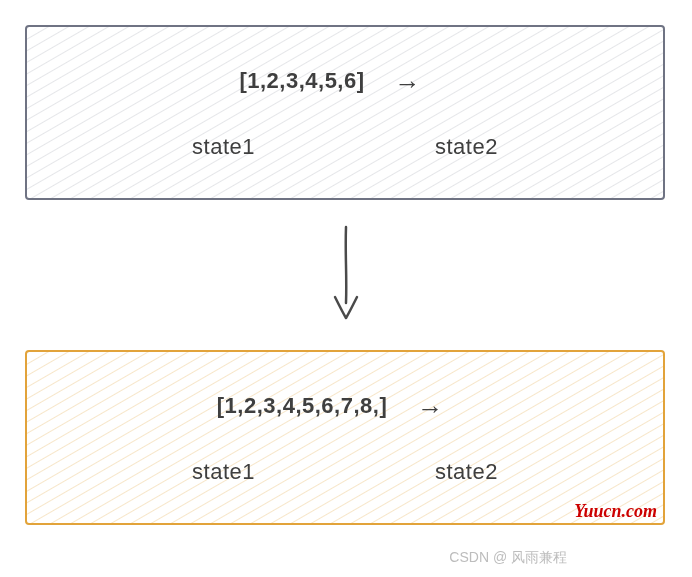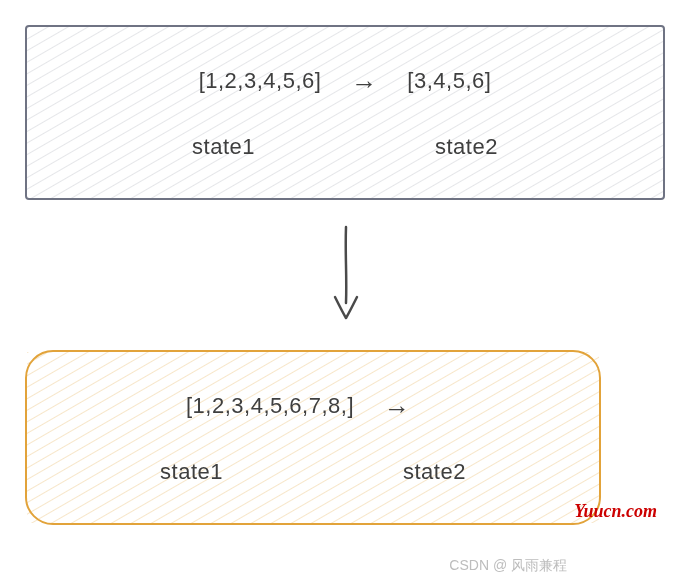--- a/index.html
+++ b/index.html
@@ -36,21 +36,21 @@
     display: flex;
     flex-direction: column;
     justify-content: space-evenly;
     z-index: 2;
   }
   .row {
     display: flex;
     align-items: center;
     justify-content: center;
   }
-  .row.top { padding: 0 32px; }
+  .row.top { padding: 0 32px; font-weight: bold; }
   .row.bottom { padding: 0 28px; gap: 180px; }
   .list-text, .label-text {
     font-size: 22px;
     color: #3f3f3f;
     white-space: nowrap;
     letter-spacing: 0.5px;
   }
   .arrow-h {
     font-size: 26px;
     color: #3f3f3f;
@@ -88,37 +88,36 @@
         <pattern id="hatchGray" patternUnits="userSpaceOnUse" width="10" height="10" patternTransform="rotate(60)">
           <line x1="0" y1="0" x2="0" y2="10" stroke="#8b8fa0" stroke-width="1" opacity="0.45"></line>
         </pattern>
       </defs>
       <rect width="100%" height="100%" fill="url(#hatchGray)"></rect>
     </svg>
     <div class="content">
       <div class="row top">
         <span class="list-text">[1,2,3,4,5,6]</span>
         <span class="arrow-h">→</span>
-        <span class="list-text">[3,4,5,6]</span>
       </div>
       <div class="row bottom">
         <span class="label-text">state1</span>
         <span class="label-text">state2</span>
       </div>
     </div>
   </div>
 
   <div class="arrow-v" style="top:225px;">
     <svg width="34" height="95" viewBox="0 0 34 95">
       <path d="M17 2 C16 30 18 50 17 78" stroke="#4a4a4a" stroke-width="2.5" fill="none" stroke-linecap="round"></path>
       <path d="M6 72 C9 78 14 88 17 93 C20 88 25 78 28 72" stroke="#4a4a4a" stroke-width="2.5" fill="none" stroke-linecap="round" stroke-linejoin="round"></path>
     </svg>
   </div>
 
-  <div class="box" id="bottom-box" style="left: 25px; top: 350px; width: 576px; height: 175px; border-color: rgb(226, 163, 58); border-radius: 28px;">
+  <div class="box" id="bottom-box" style="left: 25px; top: 350px; width: 640px; height: 175px; border-color: rgb(226, 163, 58);">
     <svg class="hatch">
       <defs>
         <pattern id="hatchOrange" patternUnits="userSpaceOnUse" width="10" height="10" patternTransform="rotate(60)">
           <line x1="0" y1="0" x2="0" y2="10" stroke="#e6ae4a" stroke-width="1" opacity="0.6"></line>
         </pattern>
       </defs>
       <rect width="100%" height="100%" fill="url(#hatchOrange)"></rect>
     </svg>
     <div class="content">
       <div class="row top">
@@ -126,15 +125,15 @@
         <span class="arrow-h">→</span>
       </div>
       <div class="row bottom">
         <span class="label-text">state1</span>
         <span class="label-text">state2</span>
       </div>
     </div>
   </div>
 
   <div class="watermark-red" style="right:35px; bottom:55px;text-align:center;">Yuucn.com</div>
-  <div class="watermark-gray" style="right:125px; bottom:2px;">CSDN @ 风雨兼程</div>
+  <div class="watermark-gray" style="right:125px; bottom:10px;">CSDN @ 风雨兼程</div>
 
 </div>
 
 </body></html>

